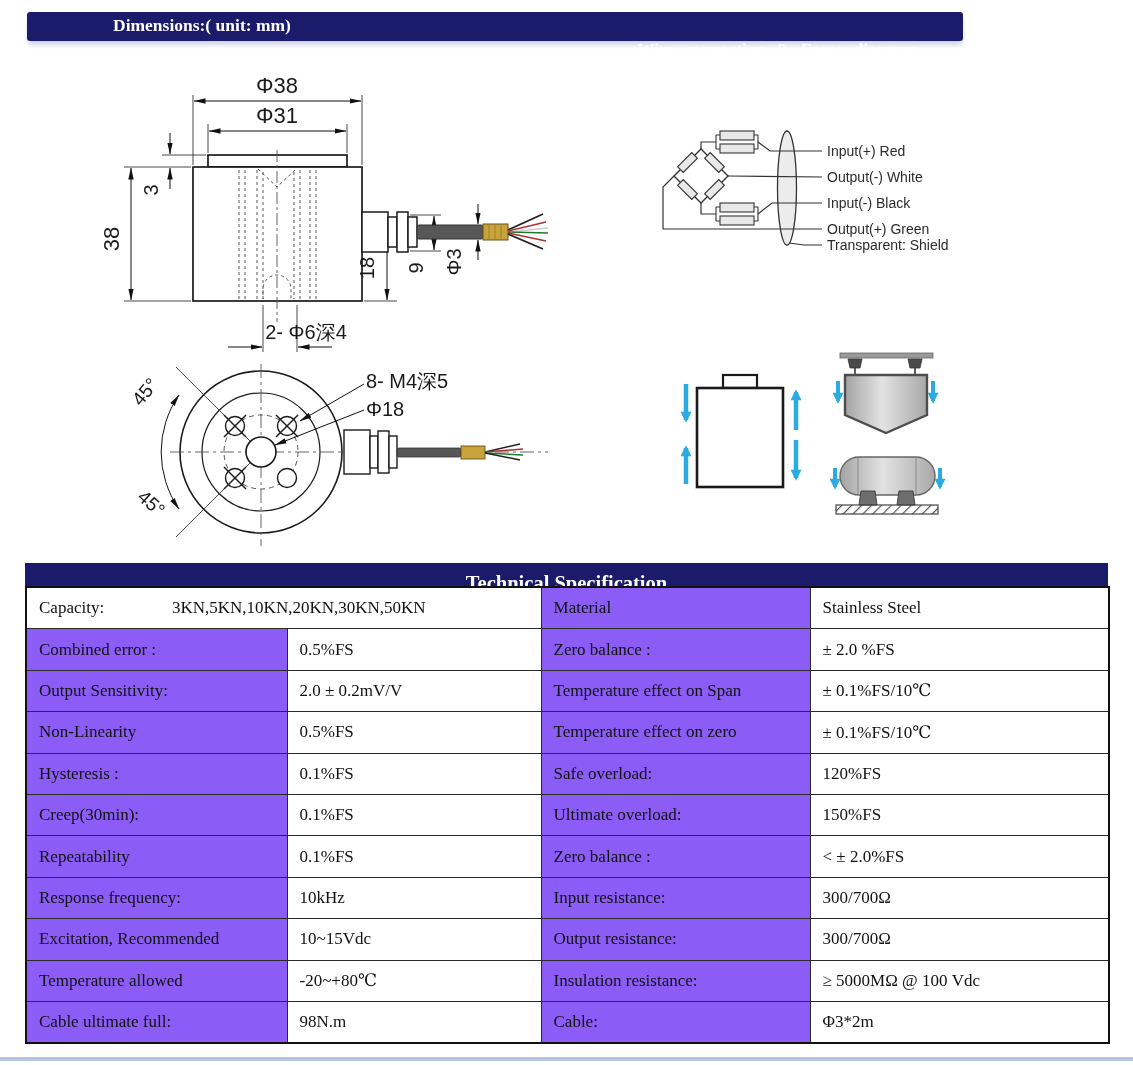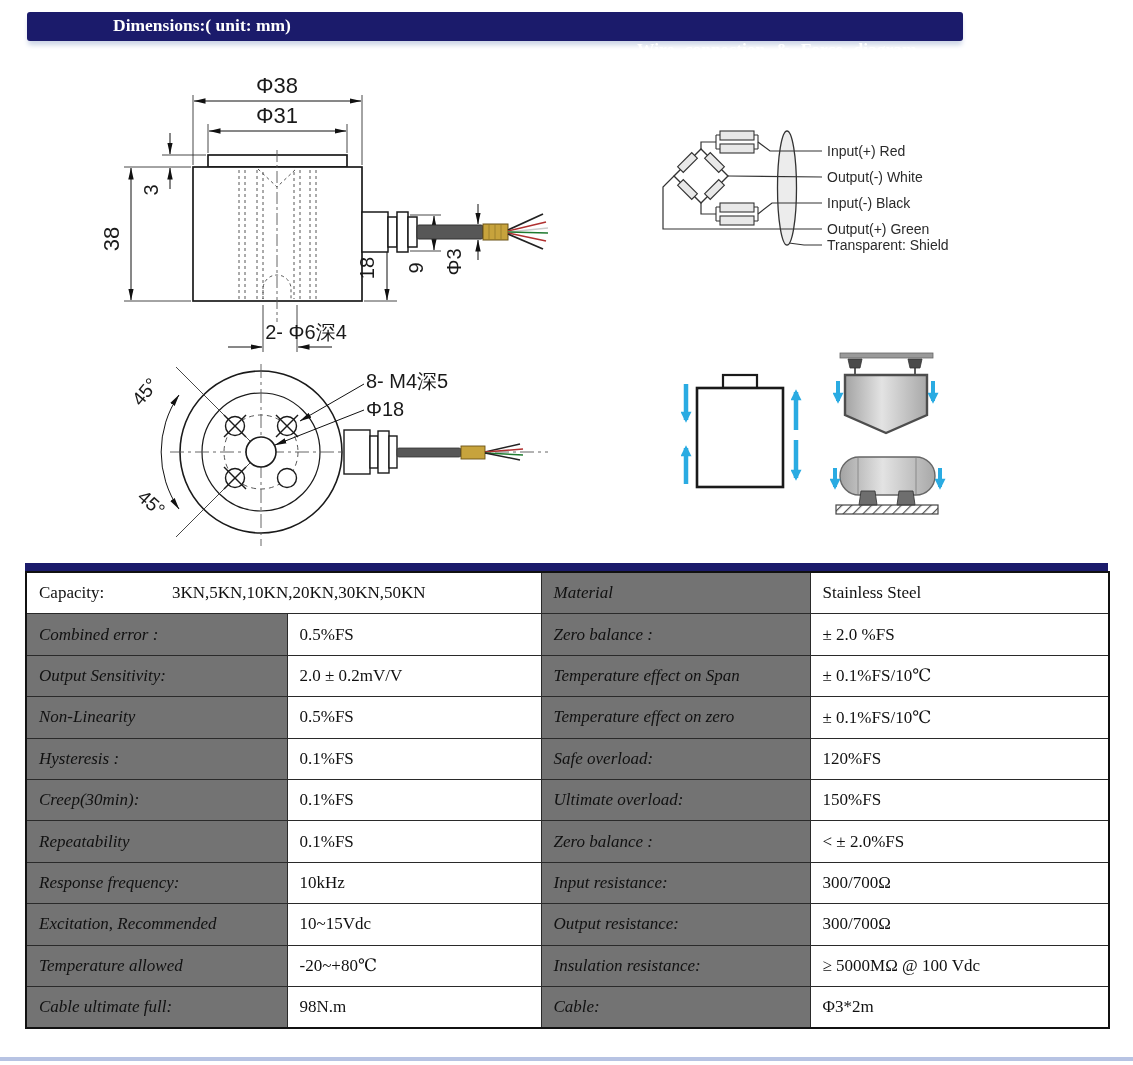--- a/index.html
+++ b/index.html
@@ -9,25 +9,25 @@
   .topbar{position:absolute;left:27px;top:12px;width:936px;height:29px;background:#1b1b6b;
           border-radius:3px;box-shadow:0 5px 5px -1px #ccd5e6;}
   .topbar .lt{position:absolute;left:86px;top:3px;color:#fff;font-weight:bold;font-size:17.5px;}
   .topbar .rt{position:absolute;left:610px;top:3px;color:#fff;font-weight:bold;font-size:17.5px;word-spacing:6px;margin-top:24px;}
   
   .draw{position:absolute;left:0;top:55px;}
   .dt{font-family:"Liberation Sans","DejaVu Sans",sans-serif;fill:#1a1a1a;}
   
   .spec-title{position:absolute;left:25px;top:563px;width:1083px;height:39px;background:#1b1b6b;
               color:#fff;text-align:center;font-weight:bold;font-size:20.5px;line-height:40px;}
-  table.spec{position:absolute;left:25px;top:571px;width:1083px;border-collapse:collapse;
+  table.spec{position:absolute;left:25px;top:586px;width:1083px;border-collapse:collapse;
              table-layout:fixed;border:2px solid #111;}
   table.spec td{border:1px solid #2a2a2a;height:40.4px;padding:0 4px 0 12px;font-size:17px;color:#111;
                 vertical-align:middle;overflow:hidden;white-space:nowrap;}
-  td.lbl{background:#737373;font-style:italic;}
+  td.lbl{background:#8b5cf6;}
   td.val{background:#ffffff;}
   td.capcell{background:#ffffff;}
   .cap-l{display:inline-block;width:133px;}
   td.sm{font-size:14.5px;}
   .footline{position:absolute;left:0;top:1057px;width:1133px;height:4px;background:#b7c3e3;}
 </style>
 </head>
 <body>
 
 <div class="page">

